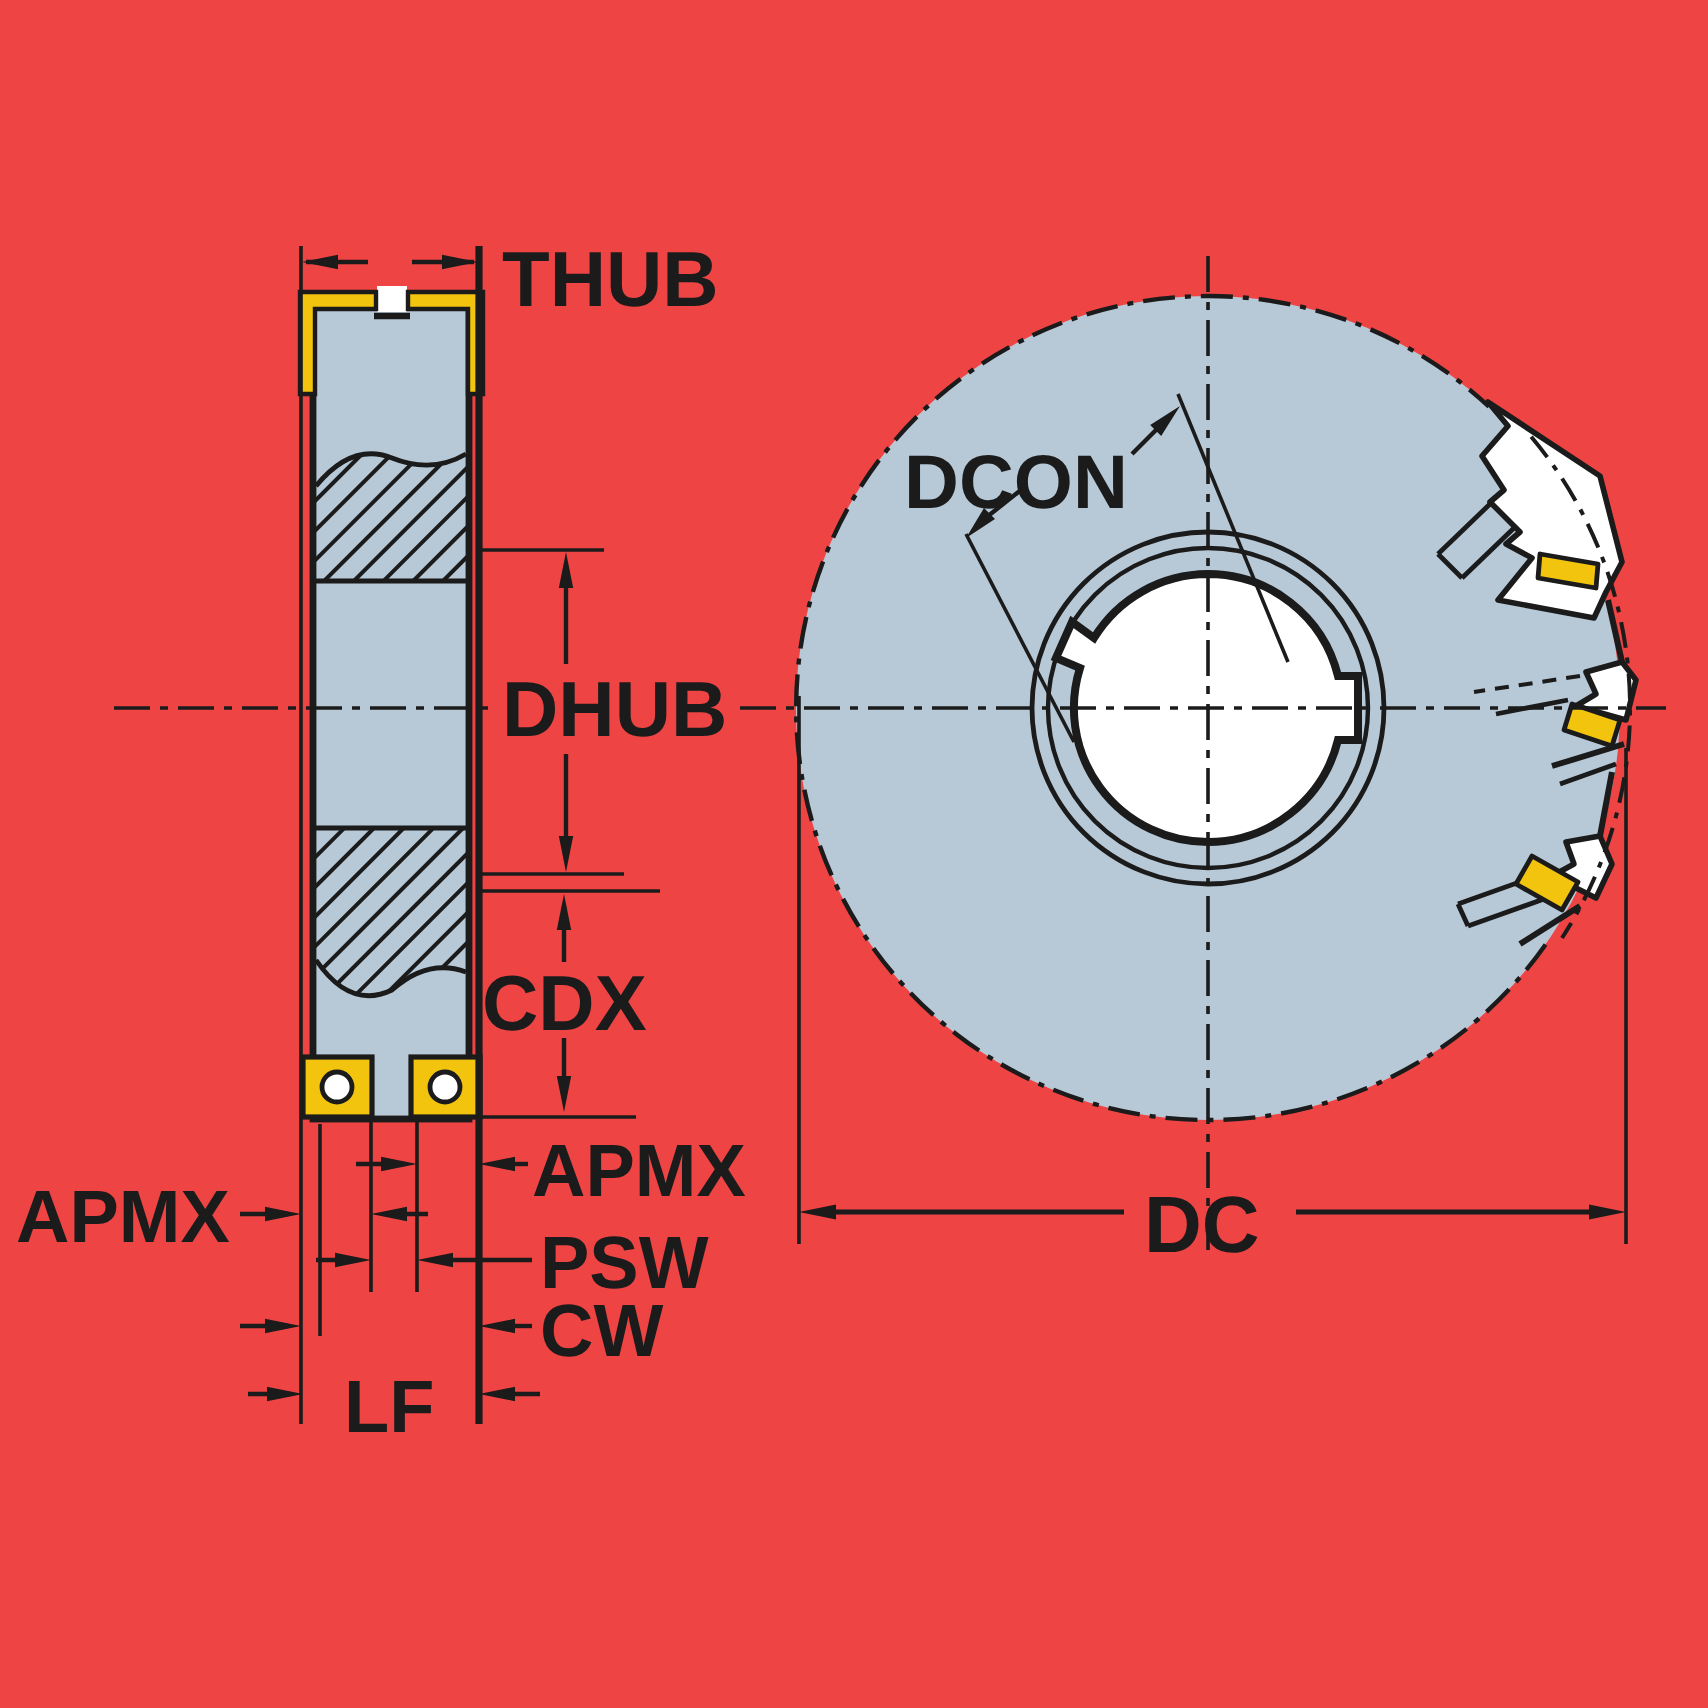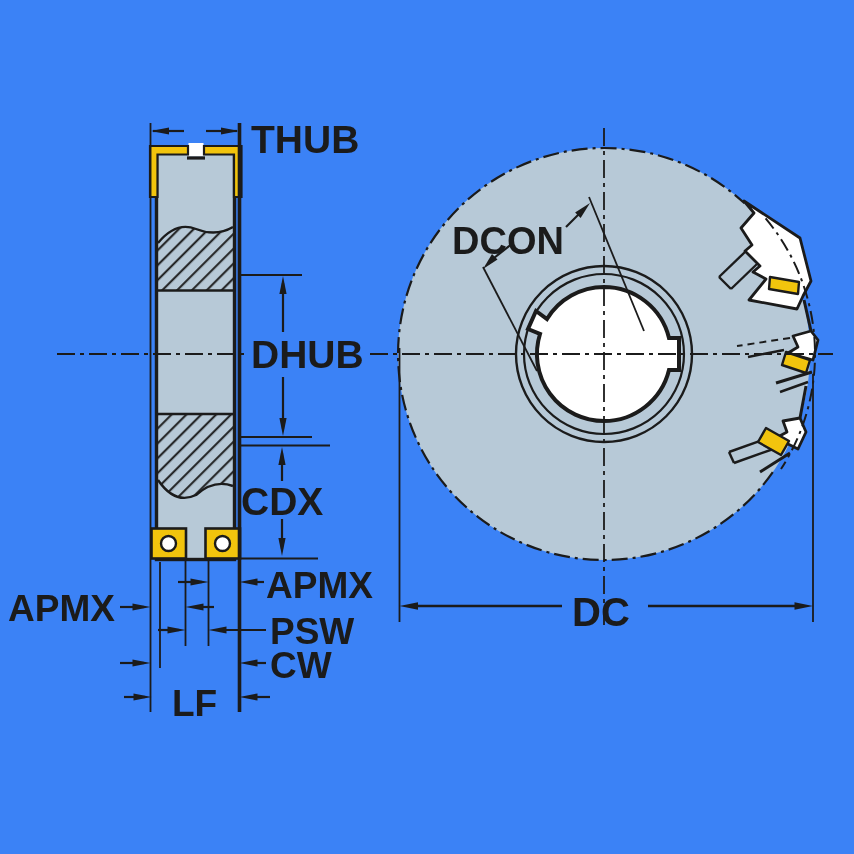--- a/index.html
+++ b/index.html
@@ -1,16 +1,16 @@
 <!DOCTYPE html>
 <html><head>
 <meta charset="utf-8">
 <style>
   html,body{margin:0;padding:0;background:#ffffff;}
-  .canvas{width:854px;height:854px;position:relative;background:#3b82f6;overflow:hidden;
+  .canvas{width:854px;height:854px;position:relative;background:#ef4444;overflow:hidden;
           font-family:"Liberation Sans","DejaVu Sans",sans-serif;}
   svg{display:block;}
   text.dim{font-family:"Liberation Sans","DejaVu Sans",sans-serif;font-weight:bold;fill:#1b1b1b;}
 </style>
 </head>
 <body>
 
 <div class="canvas">
 <svg width="854" height="854" viewBox="0 0 854 854">
   <defs>

